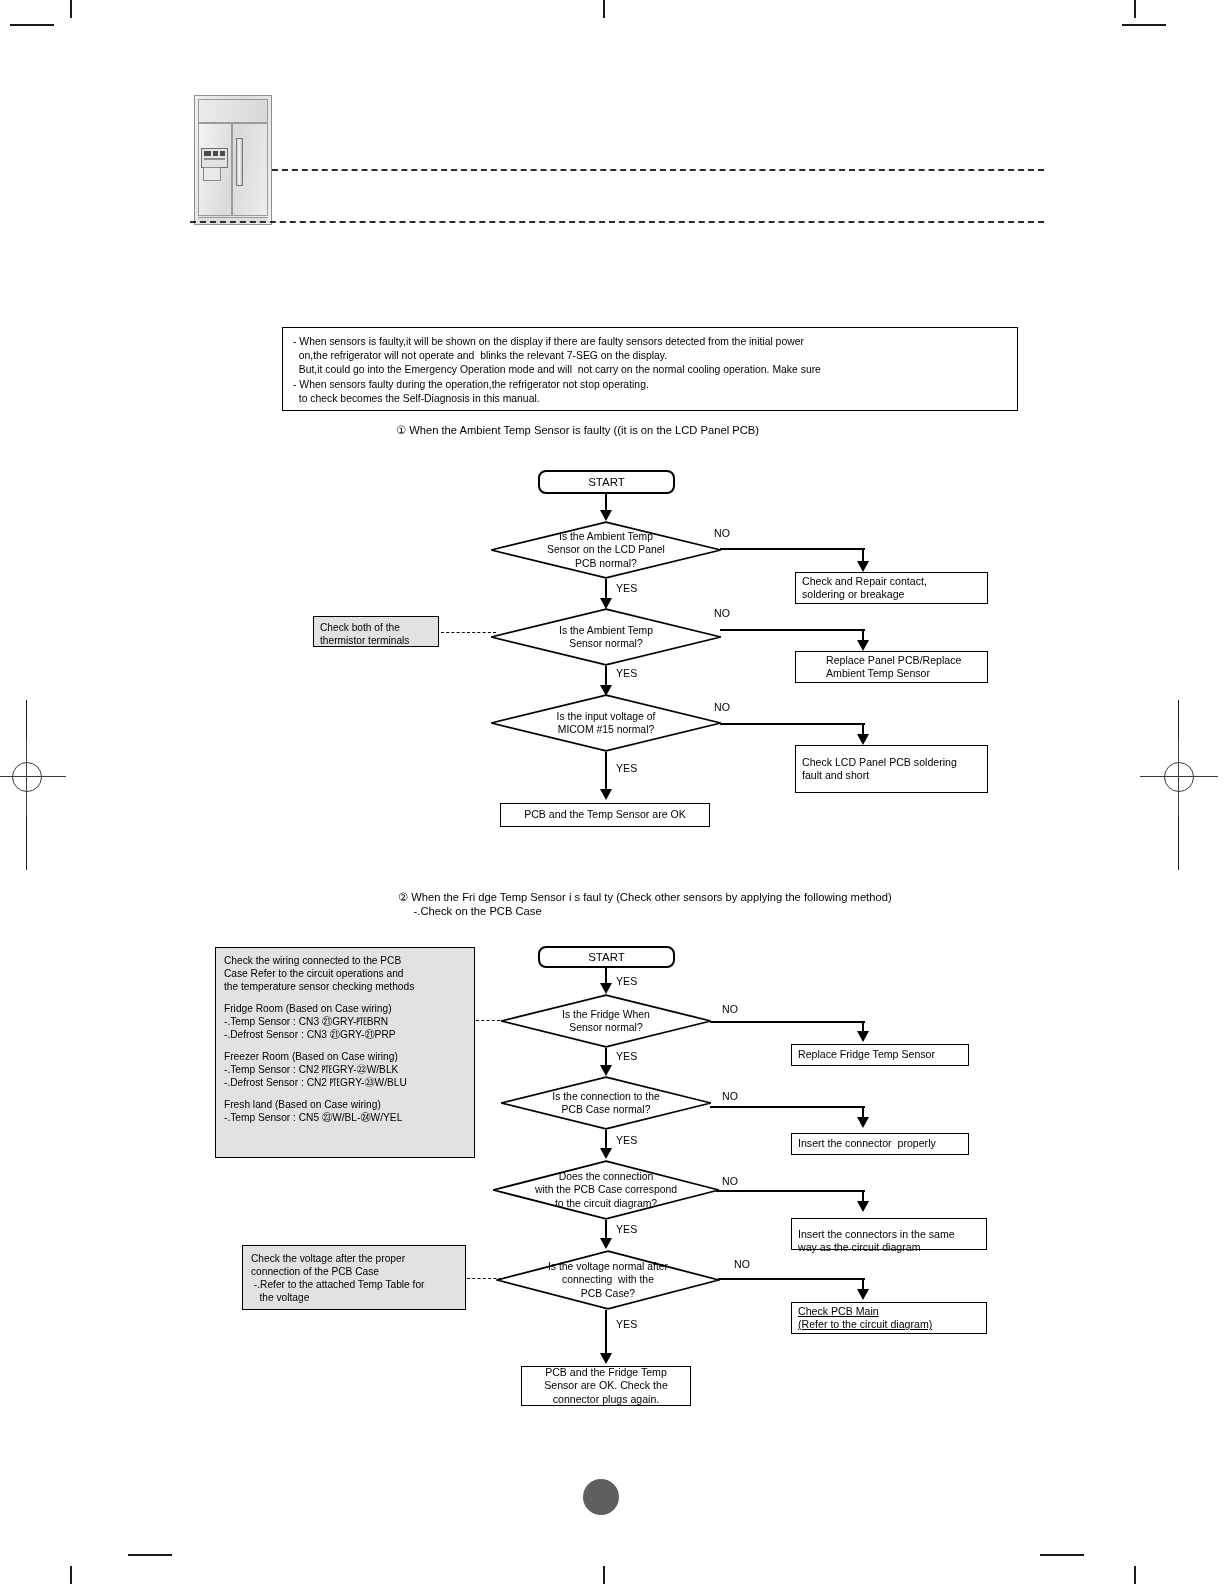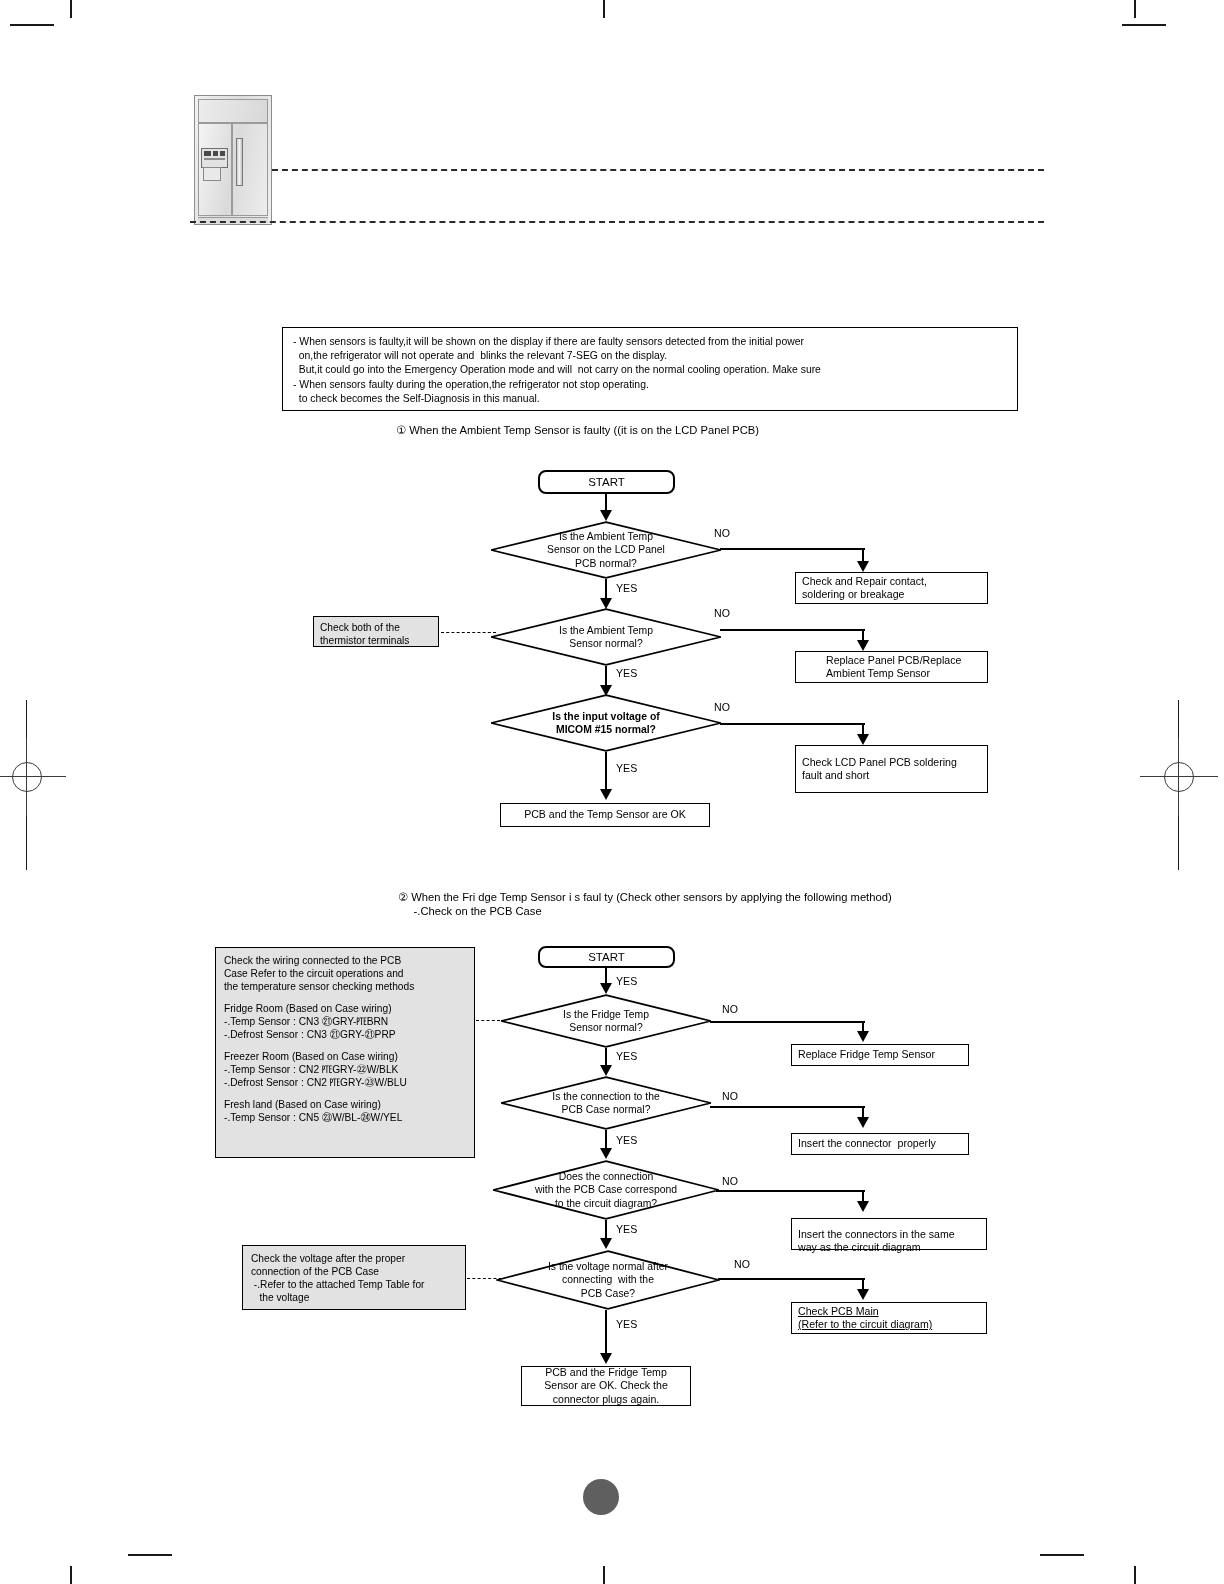--- a/index.html
+++ b/index.html
@@ -177,21 +177,21 @@
 </div>
 
 <div class="vline" style="left:605px;top:666px;height:28px;"></div>
 <div class="lbltxt" style="left:616px;top:667px;">YES</div>
 <div class="arrowdown" style="left:600px;top:685px;"></div>
 
 <div class="dmd" style="left:490px;top:694px;width:232px;height:58px;">
   <svg width="232" height="58" viewBox="0 0 232 58">
       <polygon points="116,1.2 230.8,29 116,56.8 1.2,29" fill="#ffffff" stroke="#000000" stroke-width="1.8"></polygon>
     </svg>
-  <div class="lbl" style="white-space:pre;font-weight:bold;">Is the input voltage of
+  <div class="lbl" style="white-space:pre;">Is the input voltage of
 MICOM #15 normal?</div>
 </div>
 <div class="lbltxt" style="left:714px;top:701px;">NO</div>
 <div class="hline" style="left:720px;top:723px;width:145px;"></div>
 <div class="vline" style="left:862px;top:723px;height:18px;"></div>
 <div class="arrowdown" style="left:857px;top:734px;"></div>
 <div class="rect" style="left:795px;top:745px;width:193px;height:48px;">
   <span style="white-space:pre;">Check LCD Panel PCB soldering
 fault and short</span>
 </div>
@@ -228,21 +228,21 @@
   <div class="gap"></div>
   <p>Fresh land (Based on Case wiring)</p>
   <p>-.Temp Sensor : CN5 ㉓W/BL-㉔W/YEL</p>
 </div>
 <div class="dashconn" style="left:476px;top:1020px;width:40px;"></div>
 
 <div class="dmd" style="left:500px;top:994px;width:212px;height:54px;">
   <svg width="212" height="54" viewBox="0 0 212 54">
       <polygon points="106,1.2 210.8,27 106,52.8 1.2,27" fill="#ffffff" stroke="#000000" stroke-width="1.8"></polygon>
     </svg>
-  <div class="lbl" style="white-space:pre;">Is the Fridge Temp
+  <div class="lbl" style="white-space:pre;">Is the Fridge When
 Sensor normal?</div>
 </div>
 <div class="lbltxt" style="left:722px;top:1003px;">NO</div>
 <div class="hline" style="left:710px;top:1021px;width:155px;"></div>
 <div class="vline" style="left:862px;top:1021px;height:16px;"></div>
 <div class="arrowdown" style="left:857px;top:1031px;"></div>
 <div class="rect" style="left:791px;top:1044px;width:178px;height:22px;">
   <span style="white-space:pre;">Replace Fridge Temp Sensor</span>
 </div>
 

